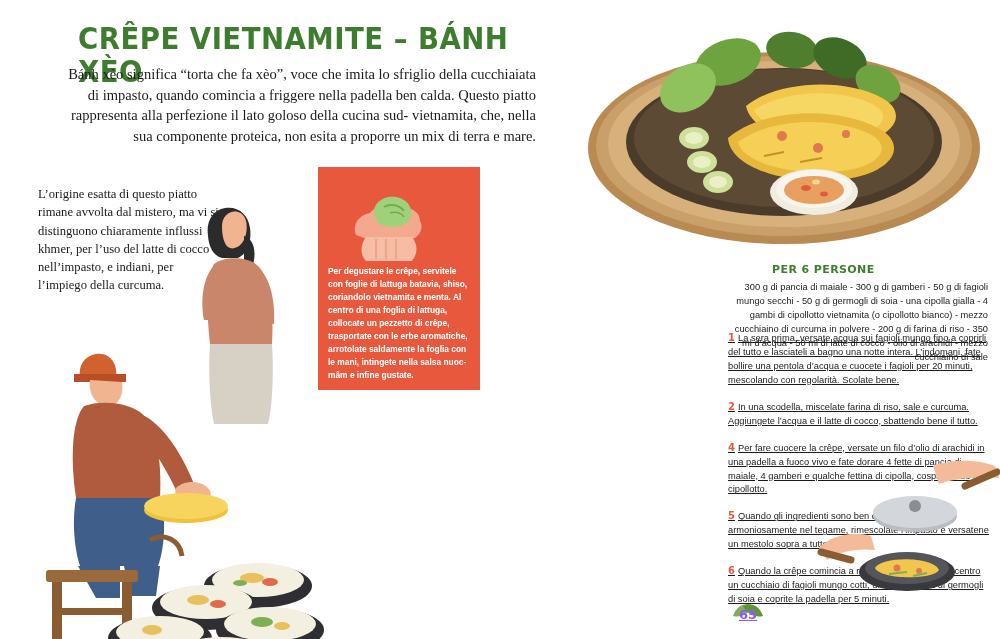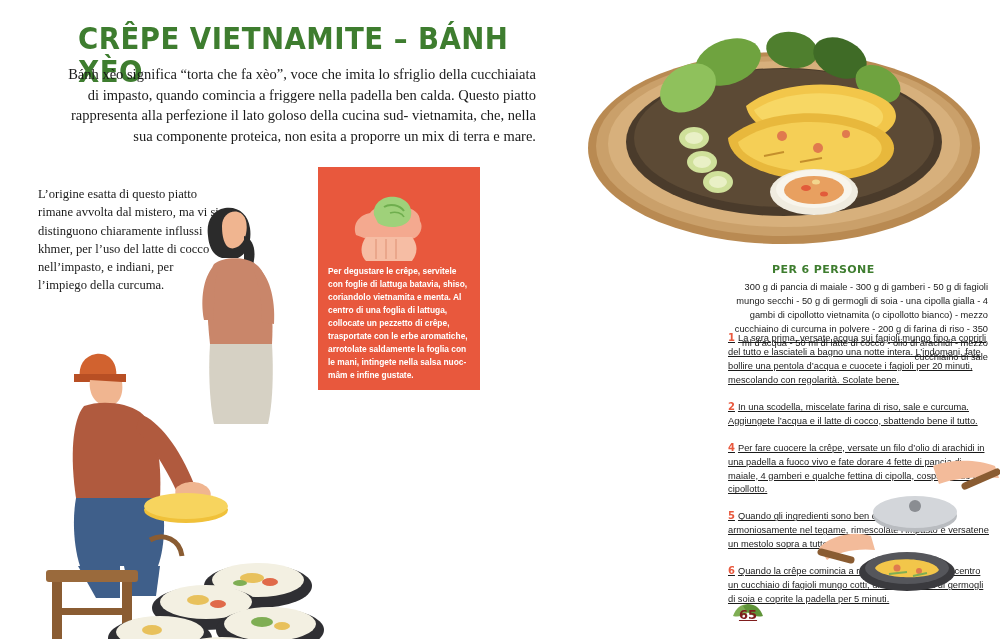--- a/index.html
+++ b/index.html
@@ -60,21 +60,21 @@
   .steps { position:absolute; left:728px; top:330px; width:262px; }
   .step { position:relative; margin-bottom:11px; font-size:9.3px; line-height:1.5; color:#1a1a1a;text-decoration:underline; }
   .step .num {
     color:#e8583d; font-weight:bold; font-family:"DejaVu Sans", sans-serif;
     font-size:10px; margin-right:3px;
   }
   .pagenum {
     position:absolute; left:731px; top:600px; width:34px; height:28px;
     display:flex; align-items:center; justify-content:center;
     font-family:"DejaVu Sans", sans-serif; font-weight:bold;
-    font-size:13px; color:#7f1d1d;text-decoration:underline;
+    font-size:13px; color:#8b5cf6;text-decoration:underline;
   }
   .pan-illo { position:absolute; left:815px; top:452px; width:185px; height:160px; }
 </style>
 </head>
 <body>
 
 <div class="page">
 
   <div class="title">CRÊPE VIETNAMITE – BÁNH XÈO</div>
 

